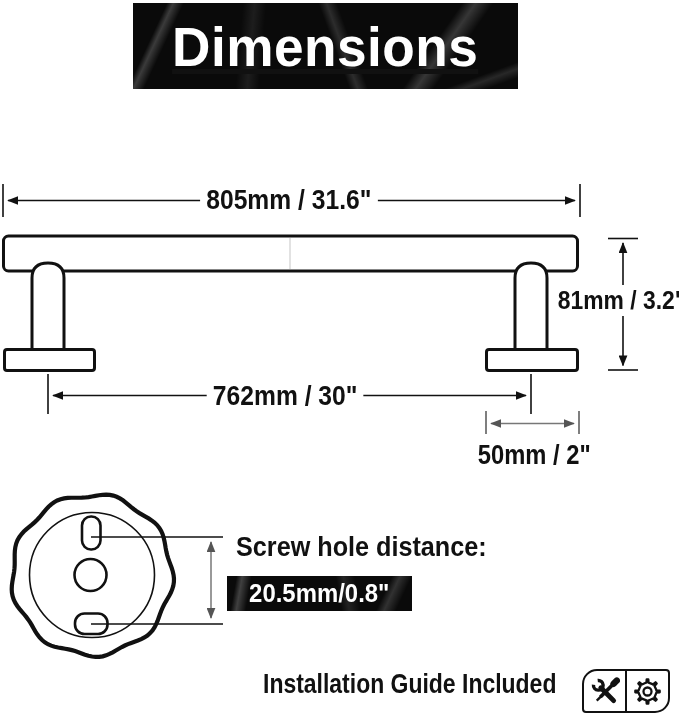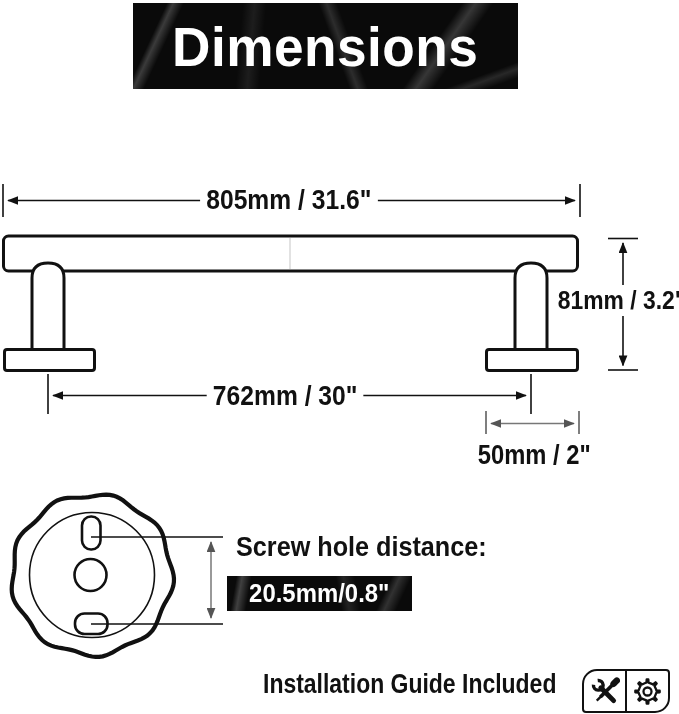--- a/index.html
+++ b/index.html
@@ -11,20 +11,21 @@
   #banner{
     position:absolute;left:133px;top:3px;width:385px;height:86px;
     display:flex;align-items:center;justify-content:center;
     background-color:#0a0a0a;
     background-image:
       linear-gradient(115deg,transparent 8%,rgba(255,255,255,.20) 9.5%,transparent 12%),
       linear-gradient(95deg,transparent 28%,rgba(255,255,255,.08) 31%,transparent 34%),
       linear-gradient(70deg,transparent 52%,rgba(255,255,255,.14) 54%,transparent 56.5%),
       linear-gradient(125deg,transparent 74%,rgba(255,255,255,.18) 77%,transparent 81%),
       linear-gradient(160deg,transparent 88%,rgba(255,255,255,.12) 91%,transparent 95%);
+    text-decoration: underline;
   }
   #banner .t{
     color:#fff;font-size:56px;font-weight:bold;letter-spacing:.5px;
     transform:scaleX(.95);white-space:nowrap;
   }
   
   #draw{position:absolute;left:0;top:0;}
   
   .dimwrap{position:absolute;display:flex;align-items:center;justify-content:center;}
   .dimtxt{

